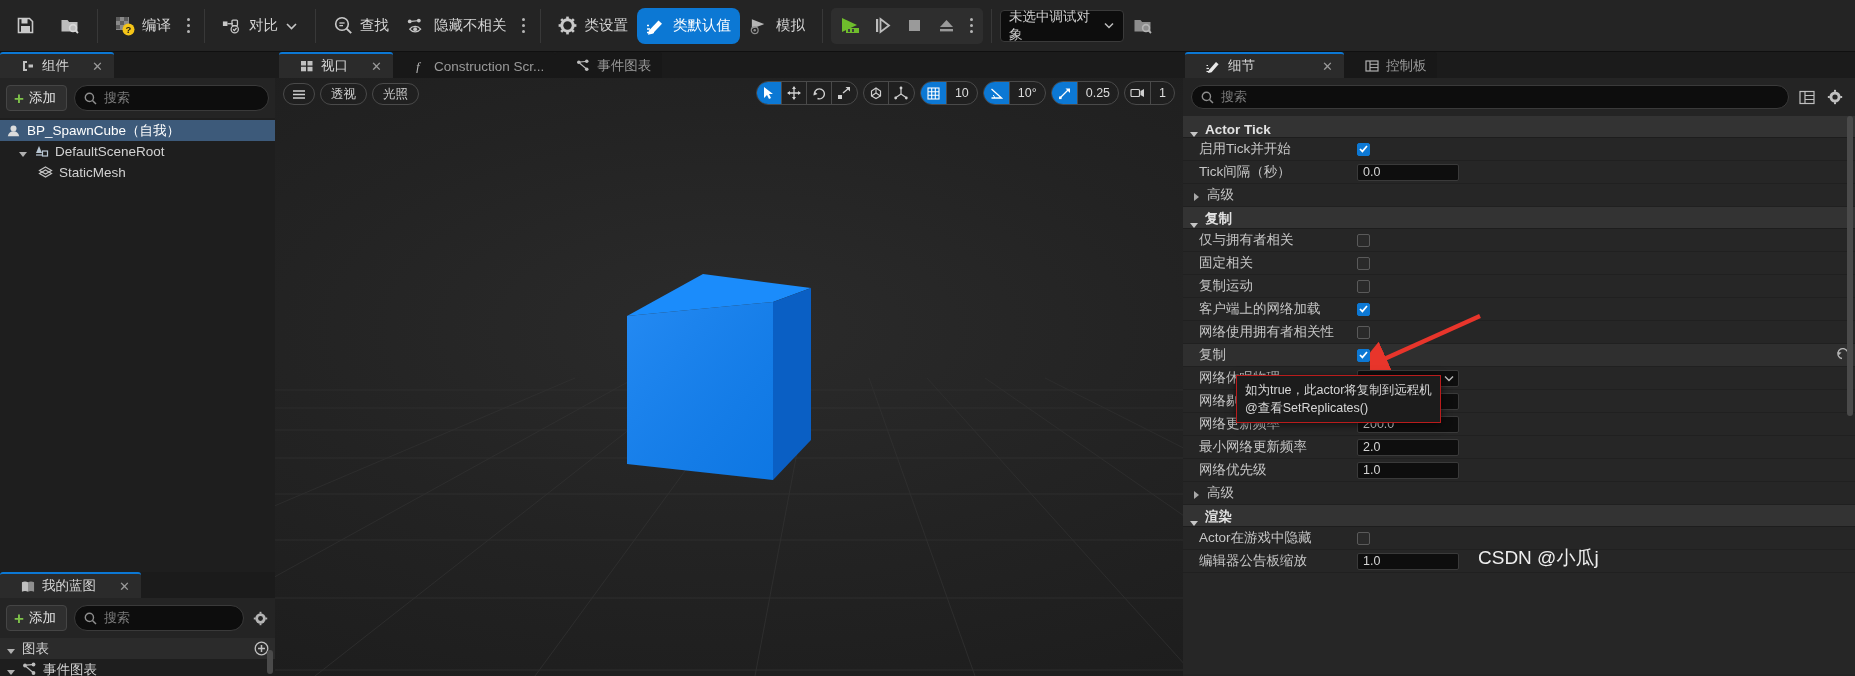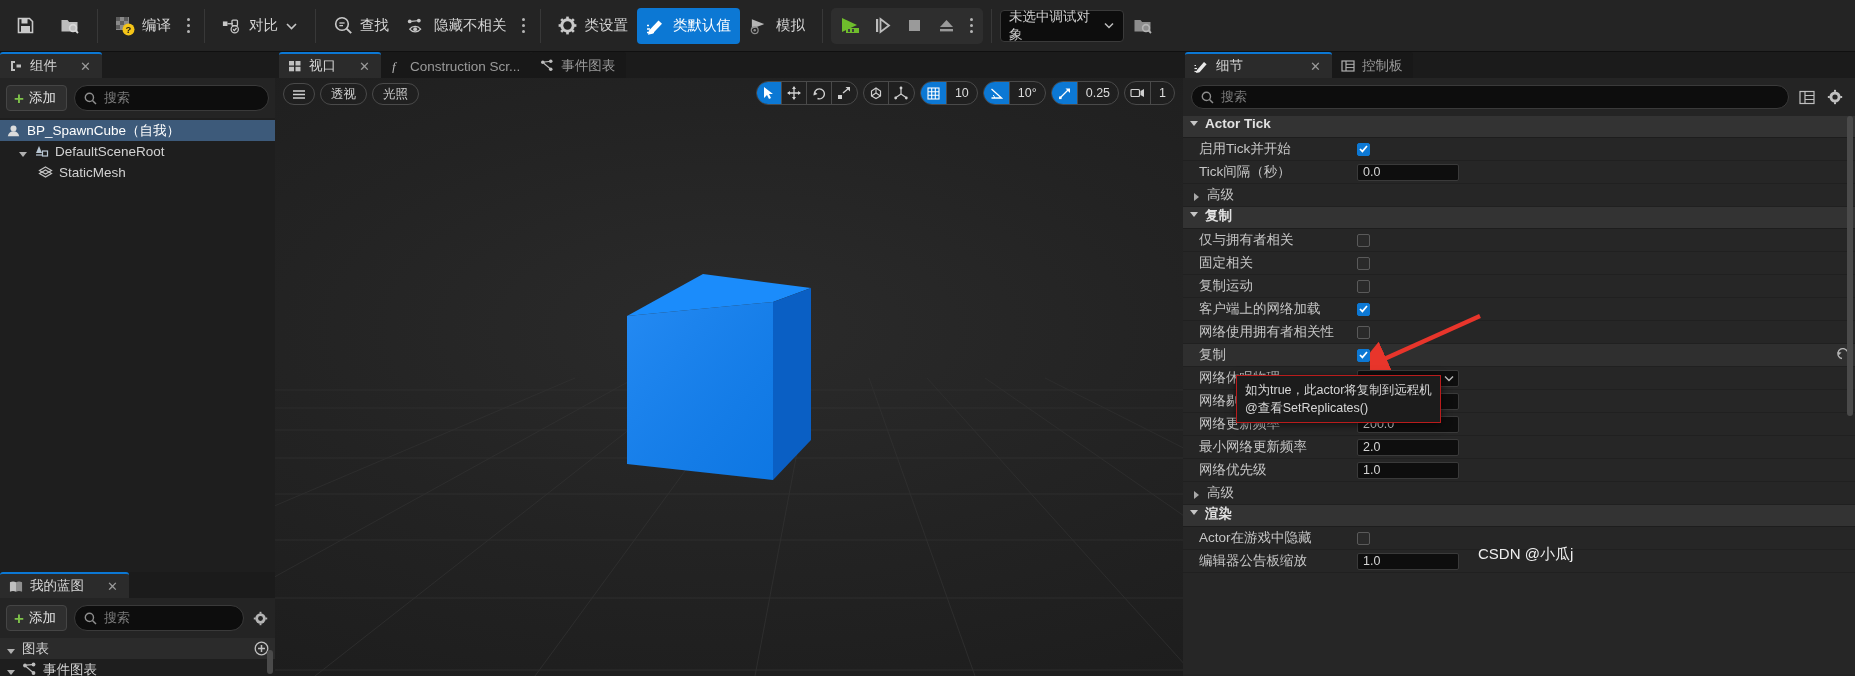--- a/index.html
+++ b/index.html
@@ -20,21 +20,21 @@
     display: flex; align-items: center;
     border-bottom: 1px solid #101010;
   }
   .tb-group { display: flex; align-items: center; height: 100%; padding: 0 6px; }
   .tb-sep { width: 1px; height: 34px; background: #383838; margin: 0 2px; }
   .tb-btn {
     display: flex; align-items: center; gap: 7px;
     height: 36px; padding: 0 9px; border-radius: 4px;
     cursor: pointer; color: #d4d4d4; font-size: 14.5px; white-space: nowrap;
   }
-  .tb-btn.active { background: #0c78d4; color: #fff; }
+  .tb-btn.active { background: #0c78d4; color: #fff; border-radius: 8px; }
   .tb-dots {
     width: 16px; height: 36px; display:flex; flex-direction: column;
     align-items: center; justify-content: center; gap: 3px; cursor: pointer;
   }
   .tb-dots i { width: 3px; height: 3px; border-radius: 50%; background: #b4b4b4; display:block; }
   .icn { width: 20px; height: 20px; display:inline-flex; align-items:center; justify-content:center; flex: 0 0 auto; }
   .icn svg { display: block; }
 
   .transport {
     display: flex; align-items: center; gap: 2px;
@@ -46,21 +46,21 @@
     display: flex; align-items: center; justify-content: space-between;
     height: 32px; width: 124px; padding: 0 8px;
     background: #0d0d0d; border: 1px solid #3a3a3a; border-radius: 4px;
     font-size: 13.5px; color: #cfcfcf; cursor: pointer;
   }
 
   
   .panel-tabbar { display: flex; align-items: flex-end; height: 26px; background: #1b1b1b; }
   .panel-tab {
     display: flex; align-items: center; gap: 7px;
-    height: 26px; padding: 0 11px 0 9px;
+    height: 26px; padding: 0 11px 0 21px;
     background: #2b2b2b; color: #d6d6d6; font-size: 13.5px;
     border-top: 2px solid #0c78d4; border-top-left-radius: 3px; border-top-right-radius: 3px;
     cursor: pointer; white-space: nowrap;
   }
   .panel-tab.inactive { background: #181818; border-top-color: transparent; color: #9a9a9a; }
   .tab-x { margin-left: 16px; color: #9b9b9b; font-size: 13px; cursor: pointer; line-height: 1; }
 
   .searchbar { display:flex; align-items:center; gap:7px; padding: 7px 6px; }
   .addbtn {
     display:flex; align-items:center; gap:5px;
@@ -94,21 +94,21 @@
   .vp-grp .gi.on { background: #0c78d4; }
   .vp-round { display:flex; align-items:center; border:1px solid #4a4a4a; border-radius:12px; overflow:hidden; background: rgba(32,32,32,.82); height:24px; margin-left:5px; }
   .vp-round .ri { width: 25px; height: 24px; display:flex; align-items:center; justify-content:center; cursor:pointer; }
   .vp-round .ri.on { background: #0c78d4; }
   .vp-round .rv { padding: 0 8px; font-size: 12.5px; color: #dcdcdc; line-height: 24px; border-left: 1px solid #4a4a4a; cursor: pointer;}
 
   
   .det-search { display:flex; align-items:center; gap:7px; height:24px; padding:0 9px;
     background:#0d0d0d; border:1px solid #3a3a3a; border-radius:12px; font-size:13px; color:#7d7d7d; }
   .cat-row {
-    display:flex; align-items:flex-start; gap:6px; height: 22px; padding-left: 6px;
+    display:flex; align-items:flex-end; gap:6px; height: 22px; padding-left: 6px;
     background: #333333; font-size: 13.5px; color: #e2e2e2; font-weight: bold;
     border-bottom: 1px solid #1d1d1d; cursor: pointer;
   }
   .prop-row {
     display:flex; align-items:center; height: 23px;
     border-bottom: 1px solid #202020; font-size: 13.5px; color: #c6c6c6;
   }
   .prop-name { width: 172px; padding-left: 16px; white-space: nowrap; overflow: hidden; }
   .prop-val { flex: 1; display: flex; align-items: center; padding-left: 2px; position: relative; }
   .cbox { width: 13px; height: 13px; border: 1px solid #5a5a5a; background: #2a2a2a; border-radius: 2px; cursor:pointer; }
@@ -121,21 +121,21 @@
     width: 102px; height: 17px; background: #0e0e0e; border: 1px solid #3a3a3a; border-radius: 2px;
     display:flex; align-items:center; justify-content: flex-end; padding-right: 4px; cursor: pointer;
   }
   .reset { position: absolute; right: 6px; color: #9a9a9a; font-size: 13px; cursor: pointer; }
 
   .tooltip {
     position: absolute; background: #1c1c1c; border: 1px solid #b91c1c;
     padding: 5px 8px; font-size: 12.5px; color: #d8d8d8; line-height: 1.45;
     box-shadow: 0 2px 8px rgba(0,0,0,.6); z-index: 60; white-space: nowrap;
   }
-  .watermark { position:absolute; font-size: 15px; color: #ffffff; opacity: .92; z-index: 70; }
+  .watermark { position:absolute; font-size: 19px; color: #ffffff; opacity: .92; z-index: 70; }
   .scroll-thumb { position:absolute; background:#4a4a4a; border-radius:3px; width:6px; }
 </style>
 </head>
 <body>
 
 <div id="app">
 
   <div class="toolbar">
     <div class="tb-group">
       <div class="tb-btn" title="Save">

